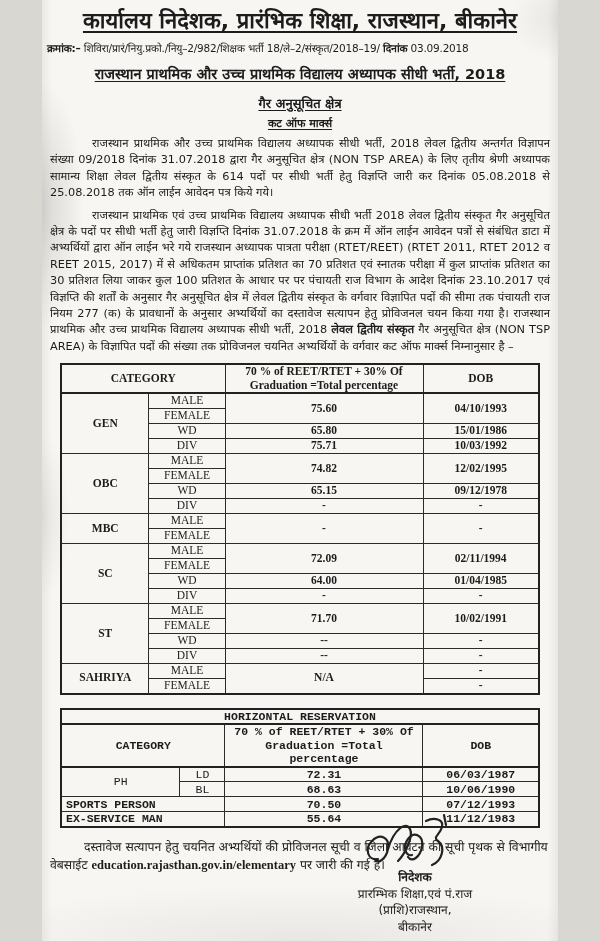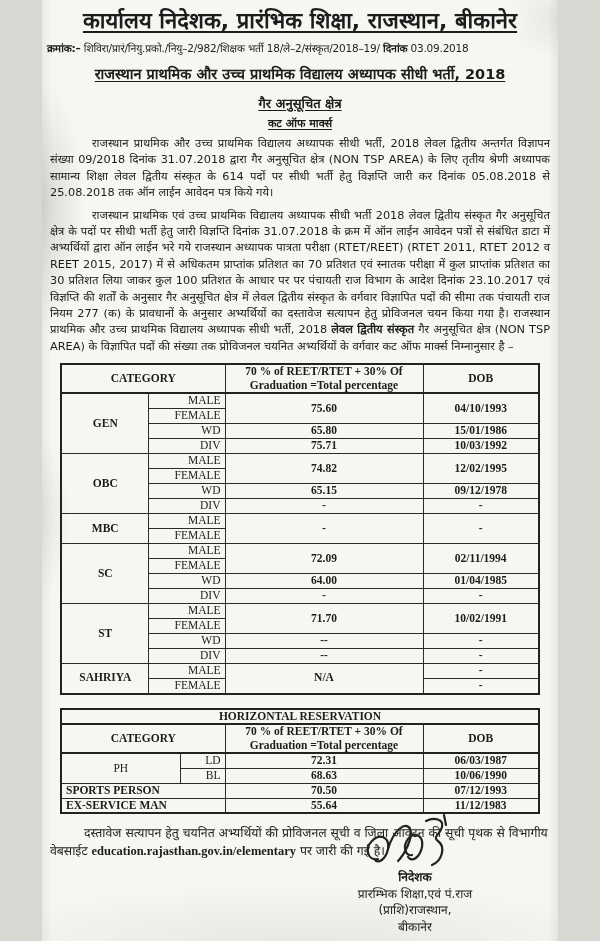--- a/index.html
+++ b/index.html
@@ -62,21 +62,21 @@
   table.doc td, table.doc th {
     border:1px solid #2b2b2b;
     height:15px;
     padding:0 4px;
     line-height:1.18;
     overflow:hidden;
   }
   table.doc { border:2px solid #222; }
   table.doc th { font-weight:bold; text-align:center; }
   td.cat  { font-weight:bold; text-align:center; }
-  td.sub  { text-align:right; font-weight:normal; }
+  td.sub  { text-align:center; font-weight:normal; }
   td.val  { text-align:center; font-weight:bold; }
   td.catL { font-weight:bold; text-align:left; }
   tr.title-row th { border-bottom:2px solid #222; }
   table.doc tr.head th { border-bottom:2px solid #222; }
 
   .footer-note {
     margin:10px 10px 0 8px;
     font-size:12.3px;
     line-height:18px;
     text-indent:34px;
@@ -219,21 +219,21 @@
       <td class="val" rowspan="2">N/A</td>
       <td class="val">-</td>
     </tr>
     <tr>
       <td class="sub">FEMALE</td>
       <td class="val">-</td>
     </tr>
   </tbody>
     </table>
 
-  <table class="doc" style="margin-top:13px;">
+  <table class="doc" style="margin-top:13px;font-family:Liberation Mono, monospace;">
     <colgroup>
         <col style="width:119px">
         <col style="width:45px">
         <col style="width:198px">
         <col style="width:116px">
       </colgroup>
     <tbody>
         <tr class="title-row">
       <th colspan="4">HORIZONTAL RESERVATION</th>
     </tr>

